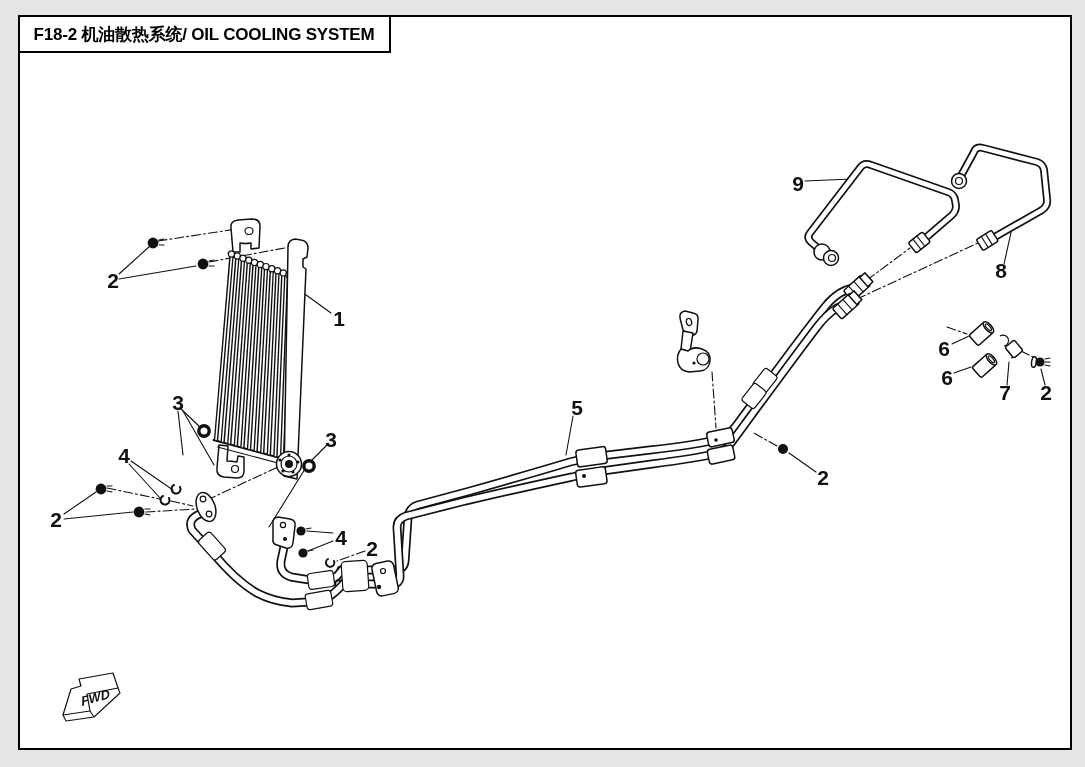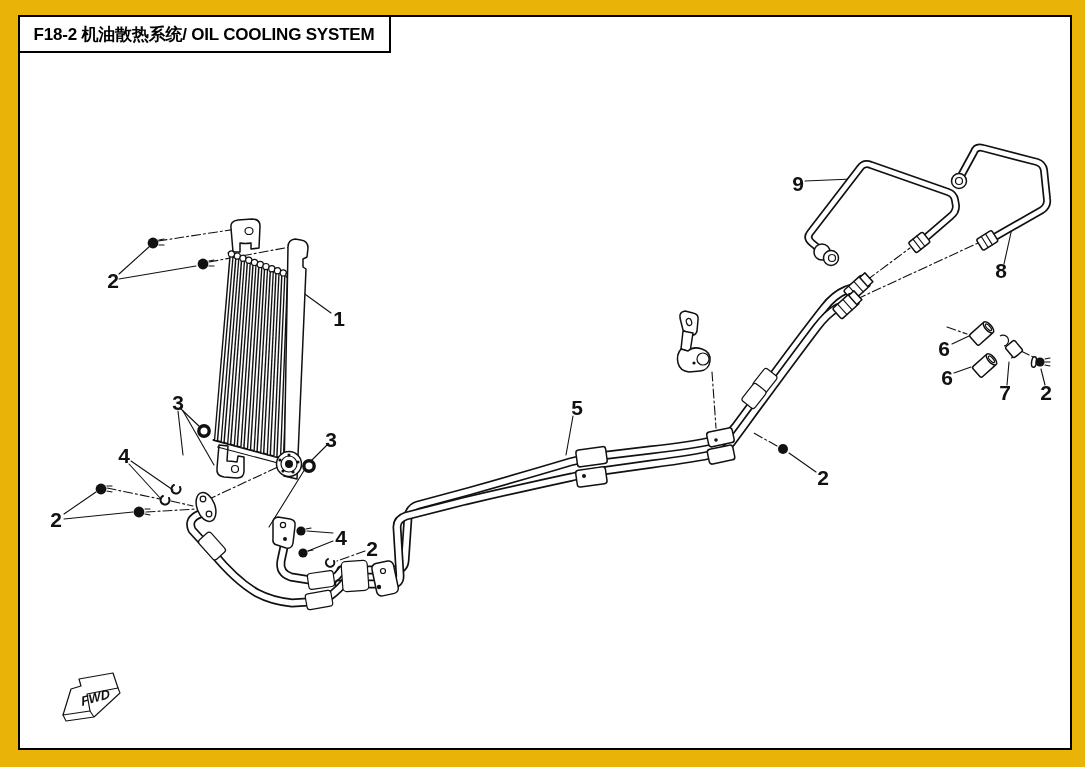--- a/index.html
+++ b/index.html
@@ -1,16 +1,16 @@
 <!DOCTYPE html>
 <html><head>
 <meta charset="utf-8">
 <style>
   html,body{margin:0;padding:0;background:#fff;}
-  .page{position:relative;width:1085px;height:767px;background:#eab308;overflow:hidden;
+  .page{position:relative;width:1085px;height:767px;background:#e5e5e5;overflow:hidden;
         font-family:"Liberation Sans","DejaVu Sans",sans-serif;}
   svg{display:block}
   .ln{stroke:#111;fill:none;stroke-linecap:round;stroke-linejoin:round;}
   .thin{stroke-width:1.1;}
   .dash{stroke-width:1.1;stroke-dasharray:9 3 2 3;}
   .pipeO{stroke:#111;stroke-width:9;fill:none;stroke-linejoin:round;stroke-linecap:round;}
   .pipeI{stroke:#fff;stroke-width:5.6;fill:none;stroke-linejoin:round;stroke-linecap:round;}
   .loopO{stroke:#111;stroke-width:8;fill:none;stroke-linejoin:round;stroke-linecap:round;}
   .loopI{stroke:#fff;stroke-width:4.6;fill:none;stroke-linejoin:round;stroke-linecap:round;}
   .part{fill:#fff;stroke:#111;stroke-width:1.5;stroke-linejoin:round;}

